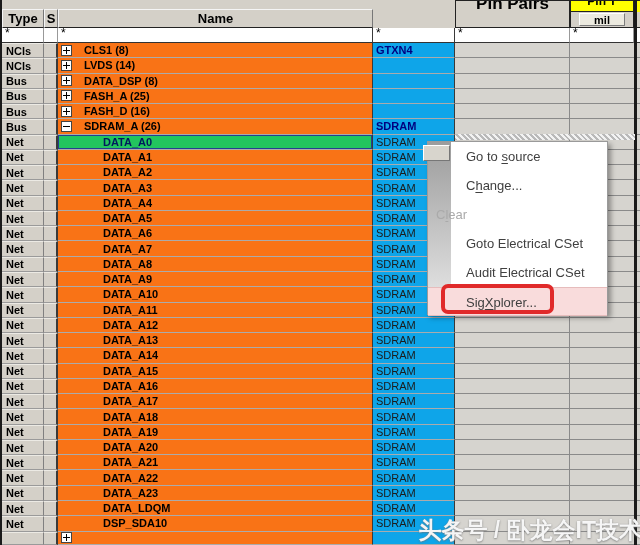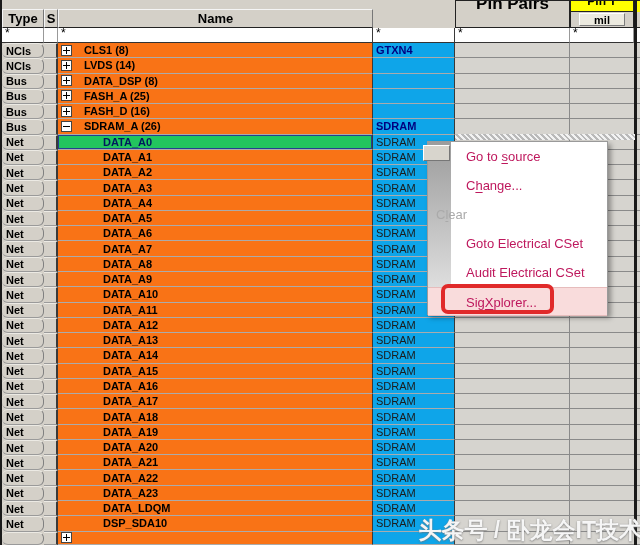--- a/index.html
+++ b/index.html
@@ -32,21 +32,21 @@
          font-size:12px;line-height:13px;padding-left:3px;color:#000;overflow:hidden;}
   .fcell .star{display:inline-block;transform:translateY(-1px);}
 
   
   #rows{position:absolute;left:2px;top:43px;width:638px;}
   .row{display:flex;height:15.28px;box-sizing:border-box;}
   .row.partial{height:13px;overflow:hidden;}
   .cell{box-sizing:border-box;height:100%;overflow:hidden;display:flex;align-items:center;
         font-size:11px;font-weight:bold;color:#000;}
   .c-type{width:42px;background:#d4d0c8;border-right:1px solid #808080;border-bottom:1px solid #9a9a9a;
-          border-top:1px solid #eceae4;padding-left:4px;border-radius:6px;}
+          border-top:1px solid #eceae4;padding-left:4px;}
   .c-s{width:14px;background:#d4d0c8;border-right:2px solid #3a3a3a;border-bottom:1px solid #9a9a9a;
        border-top:1px solid #eceae4;}
   .c-name{width:315px;background:#f97316;border-right:1px solid #3a3a3a;border-bottom:1px solid #ababab;position:relative;}
   .c-name.sel{background:#22c55e;box-shadow:inset 0 0 0 1px #24408e;}
   .c-name.sel .nm{color:#001a5e;}
   .c-cset{width:82px;background:#0ea5e9;border-right:1px solid #3a3a3a;border-bottom:1px solid #ababab;padding-left:3px;}
   .c-cset .v.link{color:#00007f;font-weight:bold;}
   .c-cset .v.plain{color:#1c1c1c;font-weight:normal;}
   .c-pp{width:115px;background:#d6d4cf;border-right:1px solid #8a8a8a;border-bottom:1px solid #8a8a8a;}
   .c-mil{width:64px;background:#d6d4cf;border-bottom:1px solid #8a8a8a;}
@@ -62,21 +62,21 @@
   #left-border{left:0;top:0;width:2px;height:545px;background:#1a1a1a;}
   #thick-border{left:634px;top:0;width:3px;height:545px;background:#1a1a1a;}
   #hatch{left:455px;top:134px;width:180px;height:6px;z-index:5;
          background:repeating-linear-gradient(45deg,#b9b9b9 0 2px,#f2f2f2 2px 4px);}
 
   
   #menu{position:absolute;left:427px;top:141px;width:181px;height:174px;background:#fff;
         border:1px solid #9a9a9a;box-shadow:3px 3px 5px rgba(0,0,0,.35);z-index:20;box-sizing:border-box;}
   #menu .strip{position:absolute;left:0;top:0;width:23px;height:100%;
                background:linear-gradient(180deg,#9c9c9c,#eaeaea);}
-  .menu-item{position:relative;height:29px;line-height:29px;padding-left:38px;font-size:13px;color:#be185d;
+  .menu-item{position:relative;height:29px;line-height:29px;padding-left:38px;font-size:13px;color:#404040;
              box-sizing:border-box;white-space:nowrap;}
   .menu-item.disabled{color:#aaa;padding-left:8px;}
   .menu-item.hl{background:#f9dcdc;border-top:1px solid #e6bcbc;border-bottom:1px solid #e6bcbc;}
   .menu-item u{text-underline-offset:2px;}
 
   #dropbtn{left:423px;top:145px;width:27px;height:16px;background:#d8d5cd;z-index:30;
            border-top:1px solid #fff;border-left:1px solid #fff;border-right:1px solid #777;border-bottom:1px solid #777;}
 
   #redbox{left:441px;top:284px;width:113px;height:30px;border:4px solid #e02a2a;border-radius:7px;z-index:40;}
 

